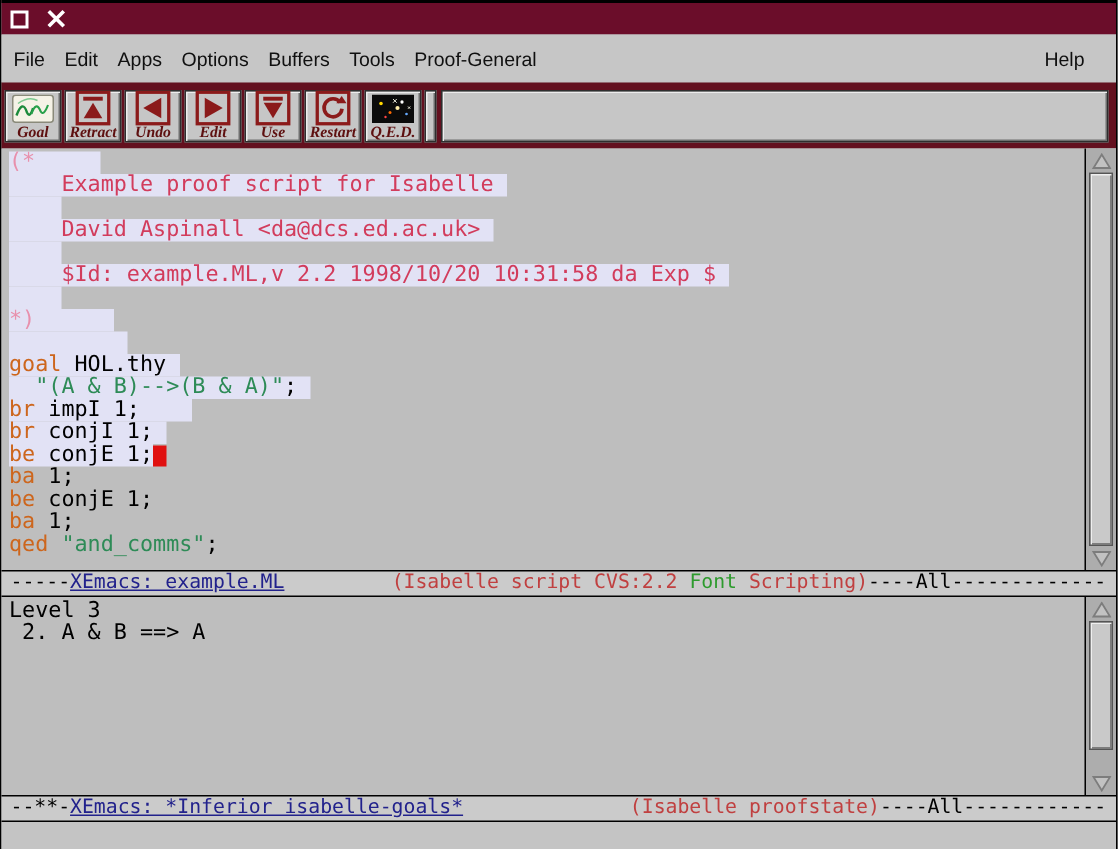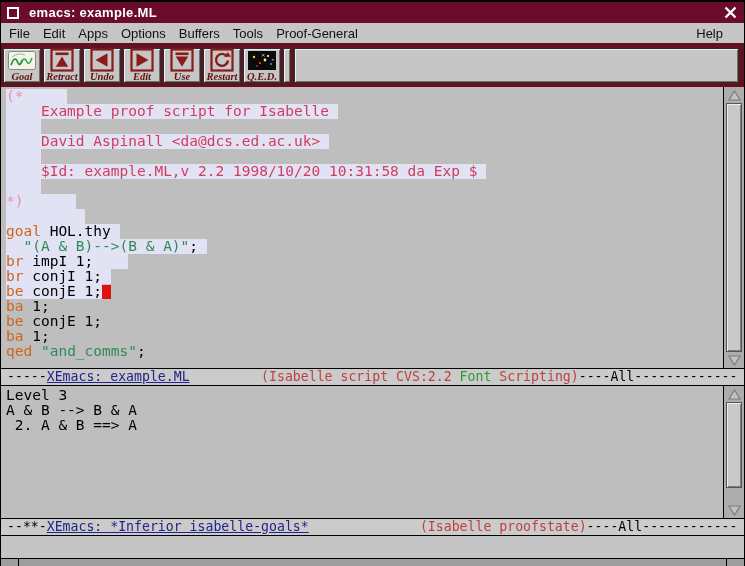--- a/index.html
+++ b/index.html
@@ -9,21 +9,21 @@
             background:#BEBEBE; border-left:1px solid #000; border-right:1px solid #000; }
 
   
   .titlebar { height:23px; background:var(--titlebar,#6B0D2A); border-top:2px solid #000;
               display:flex; align-items:center; padding:0 6px; flex-shrink:0; }
   .menu-box { width:12px; height:12px; border:2px solid #fff; margin-right:10px; cursor:pointer; }
   .title-text { color:#fff; font-size:13px; font-weight:bold; letter-spacing:0.3px; flex:1; }
   .close-btn { width:16px; height:16px; display:flex; align-items:center; justify-content:center; cursor:pointer; }
 
   
-  .menubar { height:20px; background:#C6C6C6; display:flex; align-items:center;
+  .menubar { height:32px; background:#C6C6C6; display:flex; align-items:center;
              padding:0 8px; font-size:13px; color:#101010; flex-shrink:0;gap:48px; }
   .menu-left { display:flex; flex:1; }
   .menu-item { margin-right:13px; cursor:pointer; white-space:pre; }
   .menu-help { cursor:pointer; }
 
   
   .toolbar { height:44px; background:var(--toolbar-bg,#63101F); display:flex; align-items:center;
              padding:0 2px; flex-shrink:0; }
   .tb-btn { width:38px; height:35px; background:#C6C6C6; border:1px solid #2e2e2e;
             box-shadow: inset 1px 1px 0 #EDEDED, inset -1px -1px 0 #6f6f6f;
@@ -82,21 +82,20 @@
   .bb-seg-mid { flex:1; border-right:1px solid #000; }
   .bb-seg-right { width:17px; }
 </style>
 </head>
 <body>
 
 <div class="window">
 
   <div class="titlebar">
     <div class="menu-box"></div>
-    <div class="title-text">emacs: example.ML</div>
     <div class="close-btn">
       <svg width="13" height="13" viewBox="0 0 13 13">
         <path d="M1.5 1.5 L11.5 11.5 M11.5 1.5 L1.5 11.5" stroke="#fff" stroke-width="2.4"></path>
       </svg>
     </div>
   </div>
 
   <div class="menubar">
     <div class="menu-left">
         <span class="menu-item">File</span>
@@ -225,21 +224,20 @@
     </div>
   </div>
 
   <div class="modeline">
     <span class="ml-text"><span class="ml-pl">-----</span><span class="ml-blue">XEmacs: example.ML</span><span class="ml-pl">         </span><span class="ml-red">(Isabelle script CVS:2.2 </span><span class="ml-green">Font</span><span class="ml-red"> Scripting)</span><span class="ml-pl">----All-------------</span></span>
   </div>
 
   <div class="buffer-area goals">
     <div class="text-pane">
         <div class="code-line">Level 3</div>
-        <div class="code-line">A &amp; B --&gt; B &amp; A</div>
         <div class="code-line"> 2. A &amp; B ==&gt; A</div>
       </div>
     <div class="scrollbar">
       <div class="sb-arrow up">
         <svg width="13" height="11" viewBox="0 0 13 11">
             <polygon points="6.5,1 12,10 1,10" fill="#C2C2C2" stroke="#7d7d7d" stroke-width="1.2"></polygon>
           </svg>
       </div>
       <div class="sb-thumb"></div>
       <div class="sb-arrow down">

